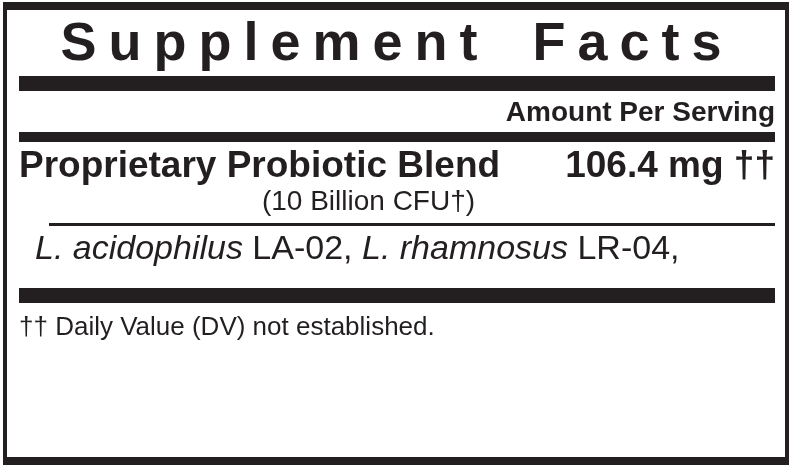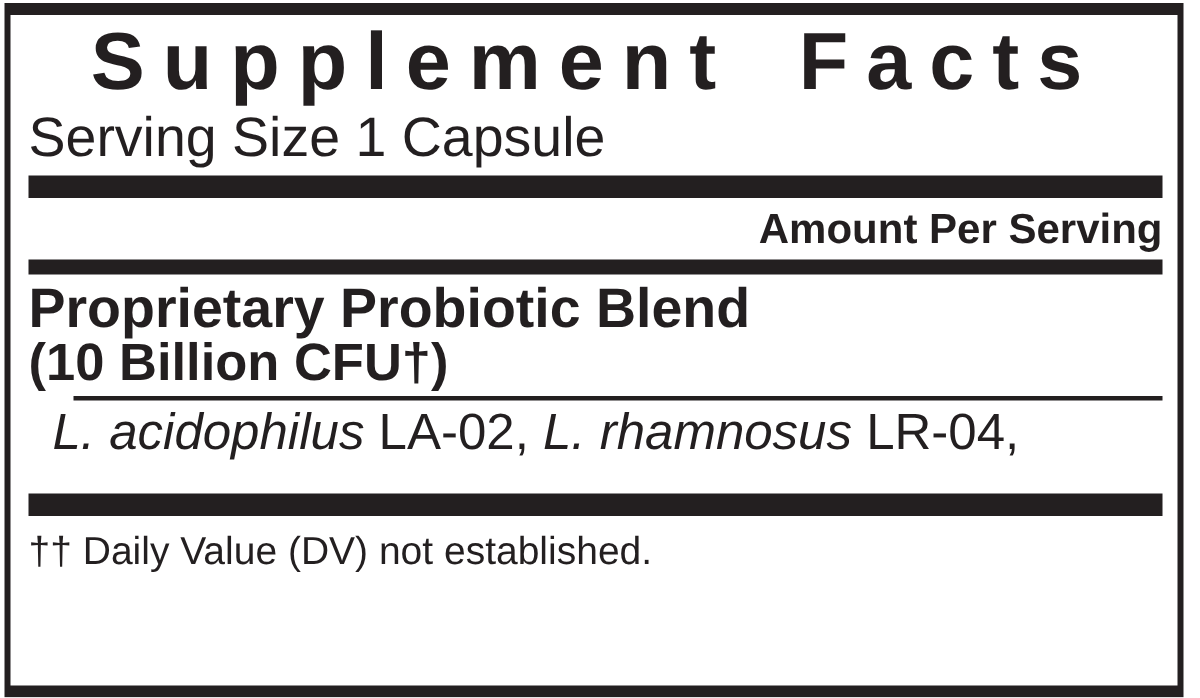--- a/index.html
+++ b/index.html
@@ -62,26 +62,25 @@
     display:flex;
     justify-content:space-between;
     align-items:baseline;
     font-size:37px;
     line-height:37px;
     margin-top:4px;
     white-space:nowrap;
     font-weight:bold;
   }
   .cfu-line{
-    font-size:35px;
+    font-size:28px;
     line-height:35px;
-    text-align:left;
+    text-align:center;
     padding-right:57px;
     white-space:nowrap;
-    font-weight:bold;
   }
   .blend-rule{
     height:3px;
     background:var(--ink);
     margin:5px 0 0 30px;
   }
   .species-block{
     margin-top:4px;
     margin-left:16px;
   }
@@ -104,30 +103,30 @@
   }
 </style>
 </head>
 <body>
 
 <div class="stage">
   <div class="panel">
 
     <div class="title">Supplement Facts</div>
 
-    <div class="serving">Serving Size 1 Capsule</div>
 
     <div class="bar-thick"></div>
 
     <div class="amount-header">Amount Per Serving</div>
 
     <div class="bar-medium"></div>
 
     <div class="blend-row">
       <span>Proprietary Probiotic Blend</span>
+      <span>106.4 mg ††</span>
     </div>
 
     <div class="cfu-line">(10 Billion CFU†)</div>
 
     <div class="blend-rule"></div>
 
     <div class="species-block">
       <div class="species-line"><span class="it">L. acidophilus</span><span> LA-02, </span><span class="it">L. rhamnosus</span><span> LR-04,</span></div>
     </div>
 

